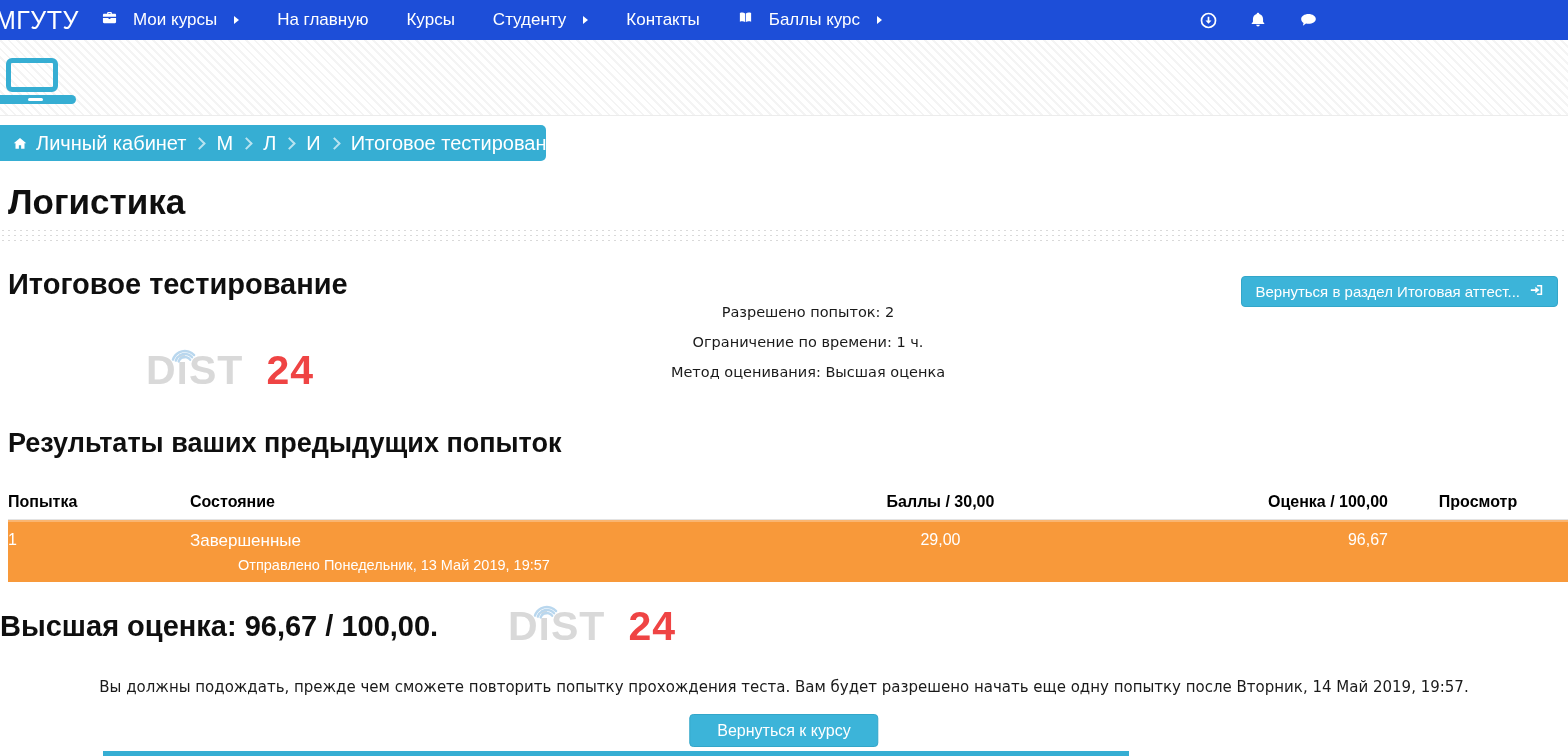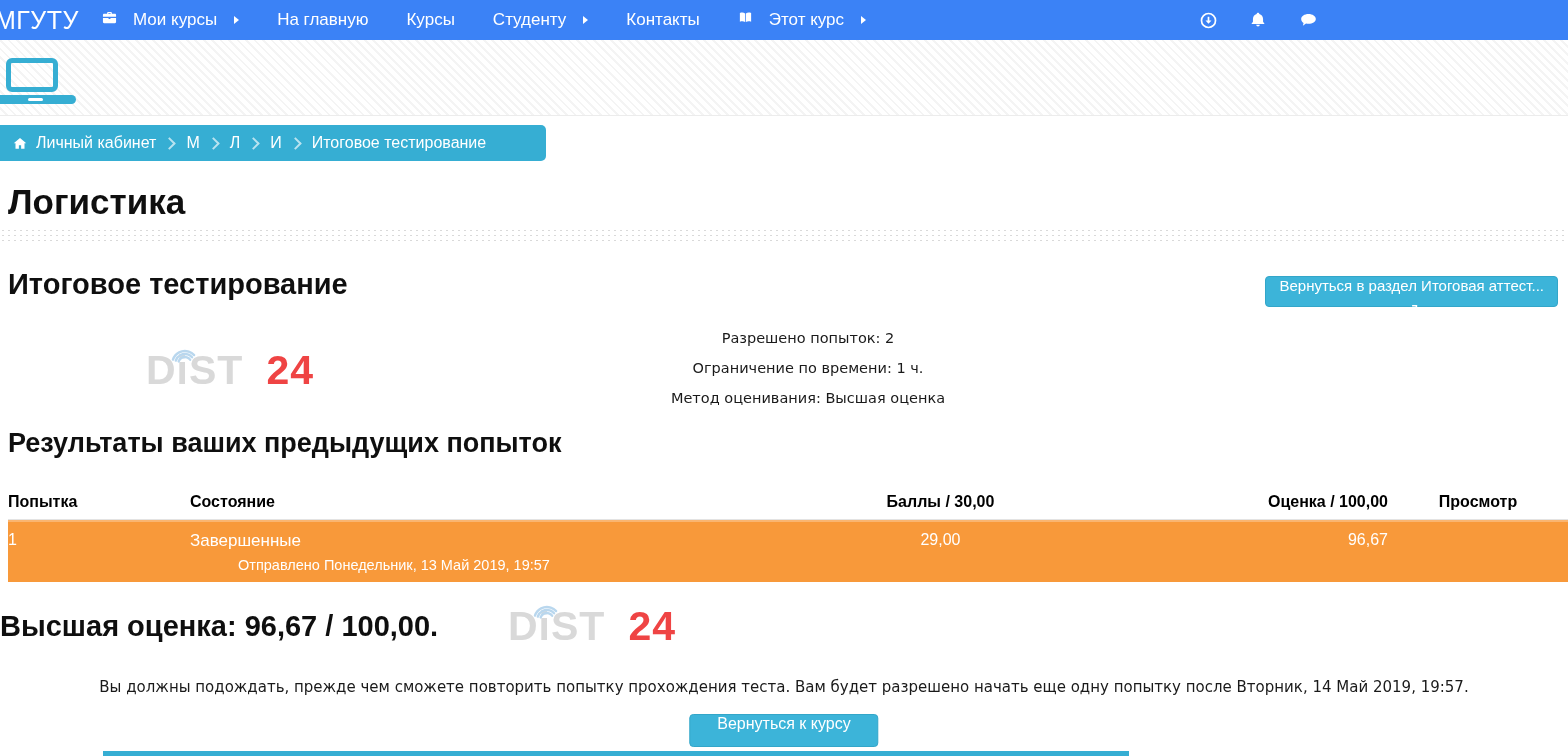--- a/index.html
+++ b/index.html
@@ -1,20 +1,20 @@
 <!DOCTYPE html>
 <html><head>
 <meta charset="utf-8">
 <style>
   * { margin:0; padding:0; box-sizing:border-box; }
   html,body { width:1568px; height:756px; background:#fff; overflow:hidden;
               font-family:"Liberation Sans", sans-serif; position:relative; }
 
   
-  .navbar { position:absolute; top:0; left:0; right:0; height:40px; background:#3b82f6;
+  .navbar { position:absolute; top:0; left:0; right:0; height:40px; background:#1d4ed8;
             display:flex; align-items:center; color:#fff; z-index:5; }
   .brand { font-size:25px; margin-left:-5px; width:88px; letter-spacing:.5px; cursor:pointer; }
   .nav-items { display:flex; align-items:center; height:40px; }
   .nav-item { display:flex; align-items:center; gap:16px; font-size:17px; padding:0 19px;
               height:44px; cursor:pointer; white-space:nowrap; }
   .caret { width:0; height:0; border-left:5px solid #fff; border-top:4px solid transparent;
            border-bottom:4px solid transparent; margin-left:1px; }
   .nav-right { position:absolute; right:250px; top:0; height:40px; display:flex;
                align-items:center; gap:32px; }
   .nav-right svg { display:block; cursor:pointer; }
@@ -27,41 +27,41 @@
                    border:5px solid #36aed3; border-radius:6px;
                    background:repeating-linear-gradient(45deg,#ffffff 0 4px,#f4f4f4 4px 6px); }
   .laptop-base { position:absolute; left:-8px; top:95px; width:84px; height:9px;
                  background:#36aed3; border-radius:0 5px 5px 0; }
   .laptop-notch { position:absolute; left:28px; top:98px; width:15px; height:3px;
                   background:#fff; border-radius:2px; }
 
   
   .breadcrumb { position:absolute; top:125px; left:0; width:546px; height:36px;
                 background:#36aed3; border-radius:0 5px 5px 0; display:flex;
-                align-items:center; color:#fff; font-size:16px; padding-left:12px; }
+                align-items:center; color:#fff; font-size:20px; padding-left:12px; }
   .crumb { cursor:pointer; white-space:nowrap; }
   .crumb-sep { width:9px; height:9px; border-top:2px solid rgba(255,255,255,.65);
                border-right:2px solid rgba(255,255,255,.65); transform:rotate(45deg);
                margin:0 12px 0 9px; flex:0 0 auto; }
   .home-ico { margin-right:8px; display:flex; }
 
   
   .course-title { position:absolute; top:182px; left:8px; font-size:35px; font-weight:bold; color:#0f0f0f; }
   .dotband { position:absolute; top:228px; left:0; right:0; height:16px;
              background-image:radial-gradient(#d9d9d9 1.1px, transparent 1.2px);
              background-size:6px 5px; }
   .quiz-title { position:absolute; top:268px; left:8px; font-size:29px; font-weight:bold; color:#0f0f0f; }
 
   .btn { background:#3cb4d9; color:#fff; border:1px solid #33a6c9; border-radius:4px;
-         display:flex; align-items:center; cursor:pointer;flex-direction:column; }
+         display:flex; align-items:center; cursor:pointer; }
   .btn-back-section { position:absolute; top:276px; right:10px; height:31px;
                       padding:0 13px; font-size:15px; gap:9px; }
 
   
-  .quiz-info { position:absolute; top:330px; left:0; right:0; text-align:center;
+  .quiz-info { position:absolute; top:304px; left:0; right:0; text-align:center;
                font-family:"DejaVu Sans", sans-serif; font-size:14.5px; color:#1a1a1a; z-index:2;padding-left:48px; }
   .quiz-info p { margin:0 0 14px; }
 
   
   .watermark { position:absolute; font-weight:bold; font-size:41px; letter-spacing:1px; z-index:0;
                white-space:nowrap; }
   .wm-gray { color:#d9d9d9; }
   .wm-orange { color:#ef4444;margin-left:23px; }
   .wm-arcs { position:absolute; left:24px; top:-17px; }
   .wm1 { left:146px; top:347px; }
@@ -120,21 +120,21 @@
     </div>
     <div class="nav-item">
       <span>Контакты</span>
     </div>
     <div class="nav-item">
       <span>
         <svg width="15" height="15" viewBox="0 0 16 16">
             <path fill="#fff" d="M2 3.2c2-.8 4-.7 5.6.4v9.2C6 11.7 4 11.6 2 12.4V3.2zm12 0c-2-.8-4-.7-5.6.4v9.2c1.6-1.1 3.6-1.2 5.6-.4V3.2z"></path>
           </svg>
       </span>
-      <span>Этот курс</span>
+      <span>Баллы курс</span>
       <span class="caret"></span>
     </div>
   </div>
 
   <div class="nav-right">
     <span>
       <svg width="17" height="17" viewBox="0 0 16 16">
           <circle cx="8" cy="8" r="6.6" fill="none" stroke="#fff" stroke-width="1.6"></circle>
           <path fill="#fff" d="M7.2 4.5h1.6v3.4h2L8 11 5.2 7.9h2z"></path>
         </svg>

